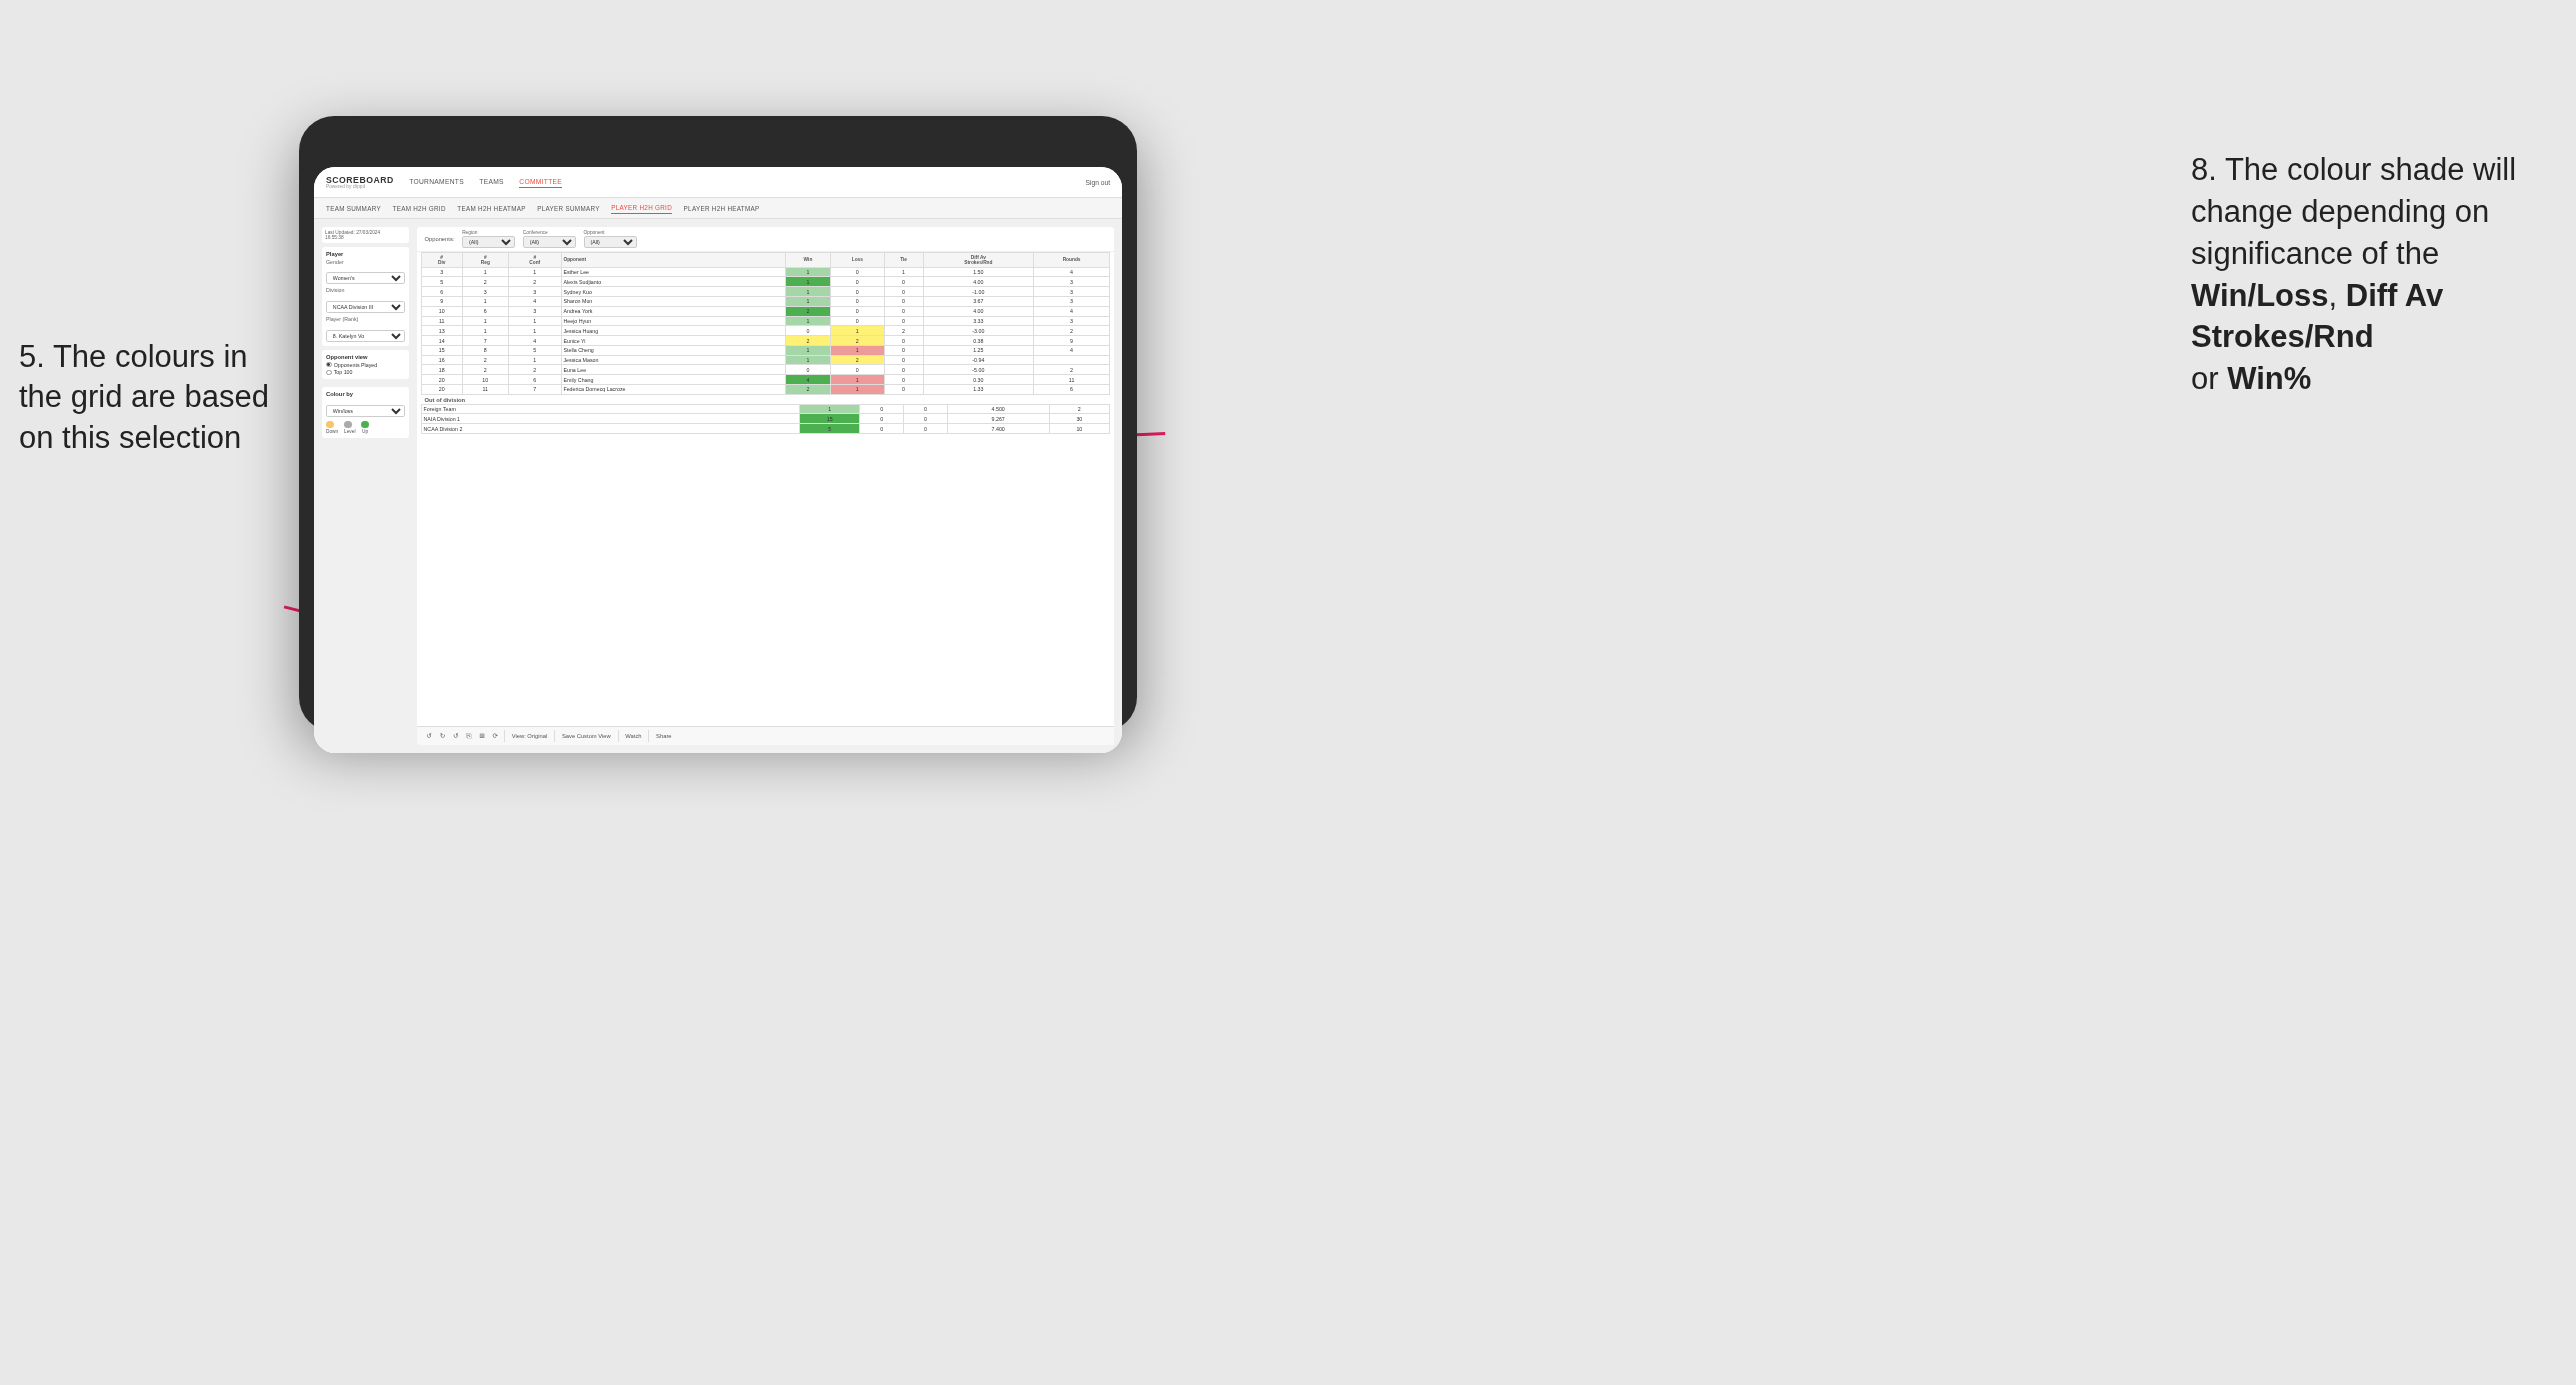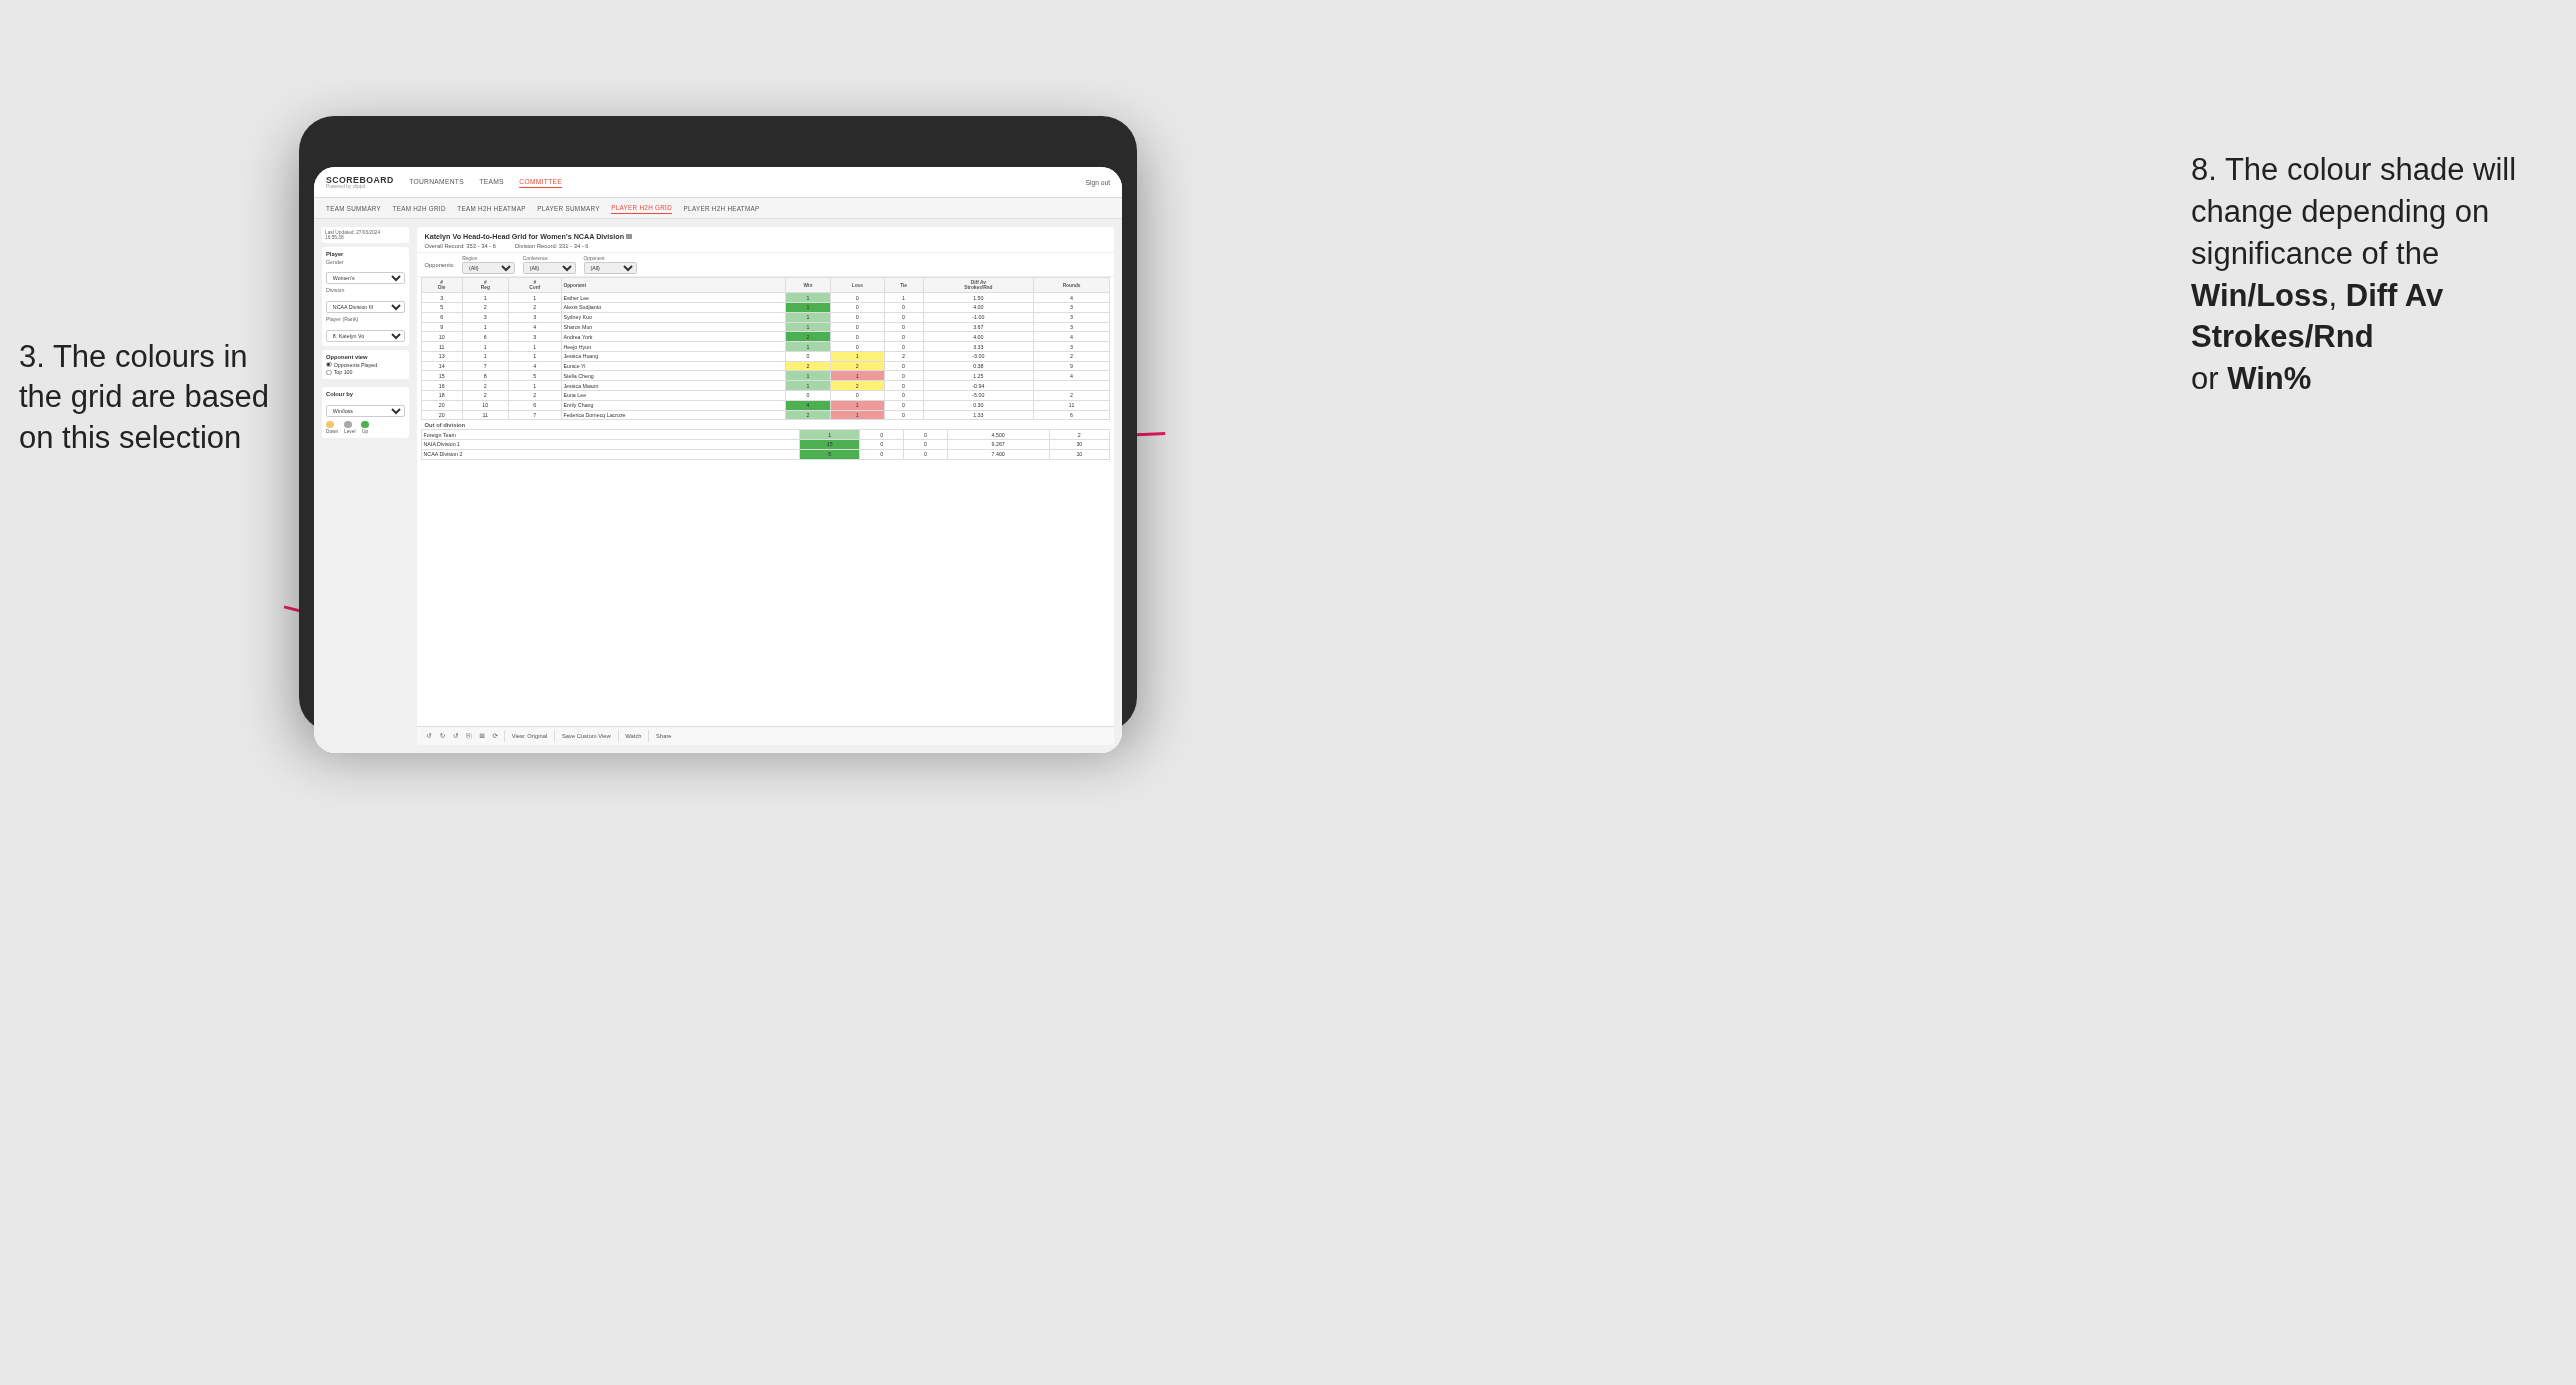--- a/index.html
+++ b/index.html
@@ -418,21 +418,21 @@
       <polygon points="0 0, 8 3, 0 6" fill="#e91e63"></polygon>
     </marker>
   </defs>
 
   <path d="M 295 630 Q 400 660 490 595" stroke="#e91e63" stroke-width="3" fill="none" marker-end="url(#arrowhead-pink)"></path>
 
   <path d="M 1210 450 Q 1100 455 1020 448" stroke="#e91e63" stroke-width="3" fill="none" marker-end="url(#arrowhead-pink2)"></path>
 </svg>
 
 <div class="annotation-left">
-  <span>3. The colours in the grid are based on this selection</span>
+  <span>5. The colours in the grid are based on this selection</span>
 </div>
 
 <div class="annotation-right">
   <span>8. The colour shade will change depending on significance of the</span><br>
   <strong>Win/Loss</strong><span>, </span><strong>Diff Av Strokes/Rnd</strong><br>
   <span> or</span> <strong>Win%</strong>
 </div>
 
 <div class="tablet-frame">
   <div class="tablet-screen">
@@ -515,33 +515,20 @@
             </div>
             <div style="text-align:center;">
               <div class="dot" style="background:#4caf50;"></div>
               <div class="dot-label">Up</div>
             </div>
           </div>
         </div>
       </div>
 
       <div class="right-panel">
-        <div class="grid-header">
-          <div class="grid-title">Katelyn Vo Head-to-Head Grid for Women's NCAA Division III</div>
-          <div class="grid-records">
-            <div class="grid-record">
-              <span>Overall Record:</span>
-              <span>353 - 34 - 6</span>
-            </div>
-            <div class="grid-record">
-              <span>Division Record:</span>
-              <span>331 - 34 - 6</span>
-            </div>
-          </div>
-        </div>
 
         <div class="filters-row">
           <span class="opponents-label">Opponents:</span>
           <div class="filter-group">
             <span class="filter-label">Region</span>
             <select class="filter-select">
               <option>(All)</option>
             </select>
           </div>
           <div class="filter-group">

